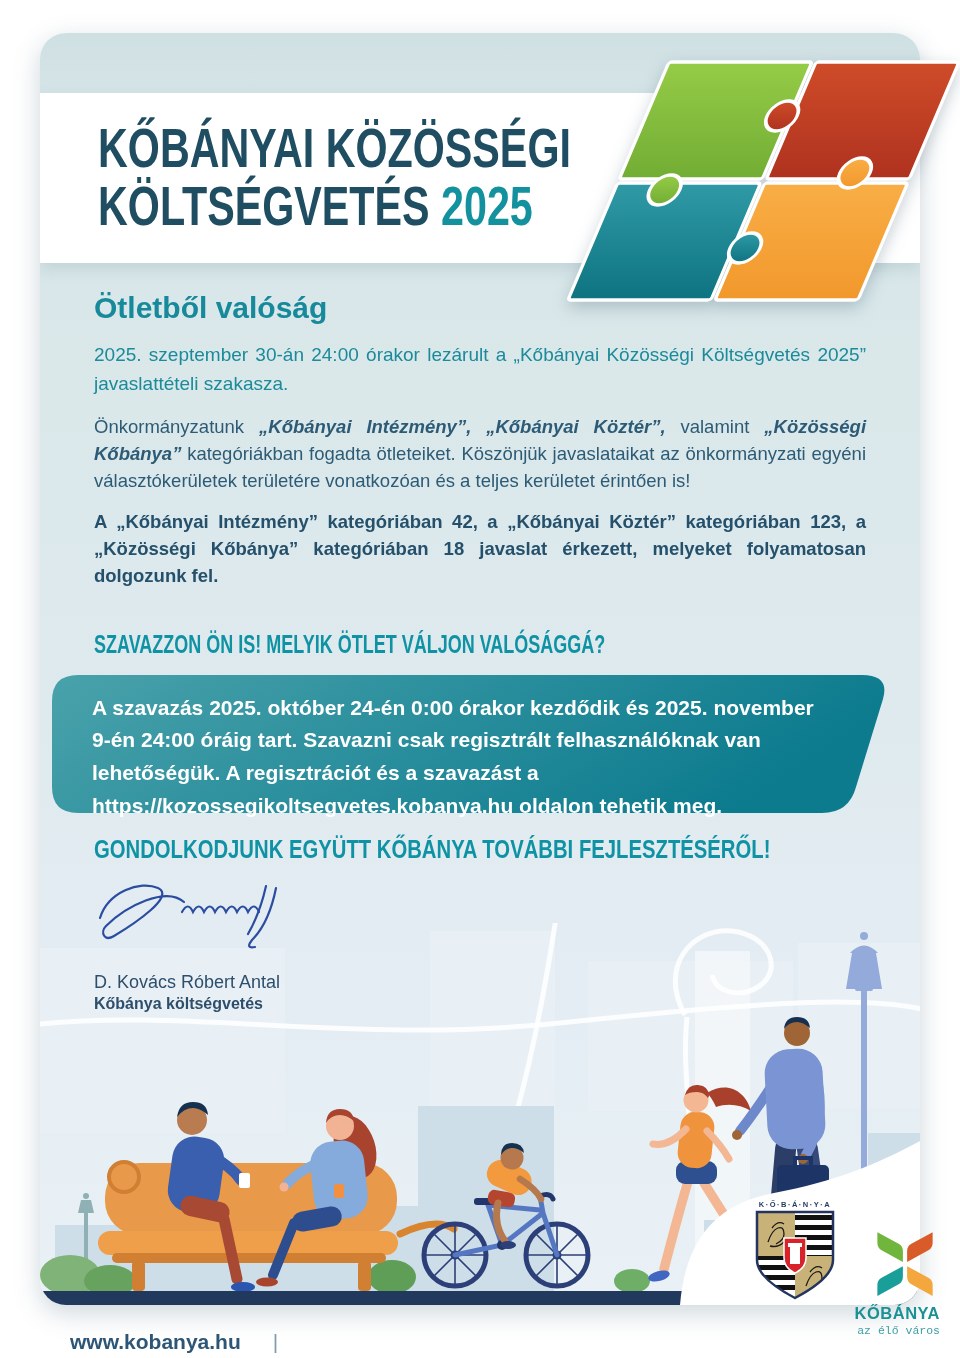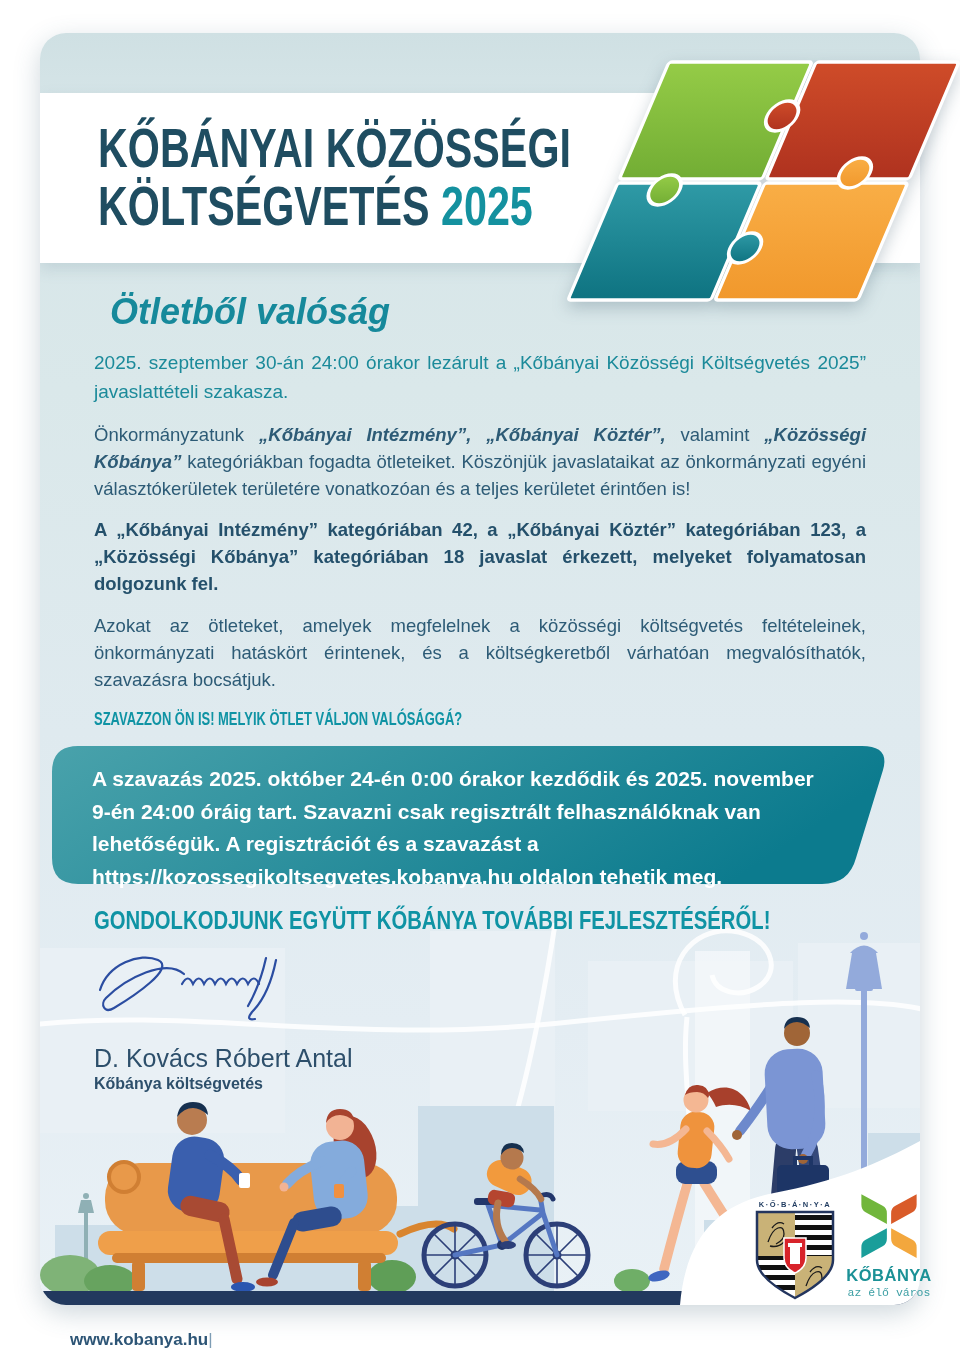--- a/index.html
+++ b/index.html
@@ -20,61 +20,60 @@
   .title-band .title{
     position:absolute;left:58px;top:26px;color:#1f4d61;font-weight:800;
     font-size:55px;line-height:58px;letter-spacing:0;
   }
   .cond{display:inline-block;transform:scaleX(.75);transform-origin:0 50%;white-space:nowrap;}
   .cond85{display:inline-block;transform:scaleX(.72);transform-origin:0 50%;white-space:nowrap;}
   .cond78{display:inline-block;transform:scaleX(.78);transform-origin:0 50%;white-space:nowrap;}
   .title .year{color:#14919f;}
   .puzzle{position:absolute;left:565px;top:56px;width:395px;height:252px;z-index:6;filter:drop-shadow(0 6px 8px rgba(40,70,90,.25));}
   .content{position:absolute;left:54px;top:258px;width:772px;z-index:3;}
-  .h-intro{color:#16899b;font-size:36px;font-weight:700;margin:0 0 16px 16px;font-style:italic;}
+  .h-intro{color:#16899b;font-size:30px;font-weight:700;margin:0 0 16px 0;}
   .p-teal{color:#1b8a9a;font-size:19px;line-height:1.5;text-align:justify;margin:0 0 16px 0;}
   .p-body{color:#2d5b76;font-size:18.5px;line-height:1.45;text-align:justify;margin:0 0 15px 0;}
   .p-bold{font-weight:700;color:#24506b;}
   .bi{font-weight:700;font-style:italic;}
-  .vote-heading{color:#0f93a4;font-size:18px;font-weight:800;margin:16px 0 16px 0;}
+  .vote-heading{color:#0f93a4;font-size:25px;font-weight:800;margin:40px 0 16px 0;}
   .vote-box{position:relative;width:843px;height:138px;margin-left:-42px;margin-bottom:20px;}
   .vote-box .box-text{
     position:absolute;left:40px;top:17px;width:722px;color:#ffffff;
     font-weight:700;font-size:21px;line-height:1.55;
   }
   .closing{color:#0f93a4;font-size:26px;font-weight:800;line-height:1.28;margin:8px 0 0 0;text-align:right;}
   .sig-block{margin-top:12px;}
-  .sig-name{color:#2d4f6b;font-size:25px;margin-top:4px;}
+  .sig-name{color:#2d4f6b;font-size:18px;margin-top:4px;}
   .sig-title{color:#2d4f6b;font-size:16px;font-weight:700;margin-top:2px;}
   .illustration{position:absolute;left:0;top:890px;width:880px;height:382px;z-index:1;}
   .coa{position:absolute;left:750px;top:1198px;width:90px;text-align:center;z-index:8;}
-  .xlogo{position:absolute;left:838px;top:1192px;width:102px;text-align:center;z-index:8;}
+  .xlogo{position:absolute;left:838px;top:1230px;width:102px;text-align:right;z-index:8;}
   .xlogo .lname{color:#1b9196;font-weight:800;font-size:16.5px;letter-spacing:.5px;margin-top:2px;}
   .xlogo .ltag{color:#3d9fa4;font-size:11.5px;margin-top:1px;font-family:Liberation Mono, monospace;}
-  .footer{position:absolute;left:70px;top:1330px;z-index:4;color:#2d5576;font-size:17px;font-weight:600;display:flex;gap:0;align-items:center;}
+  .footer{position:absolute;left:70px;top:1330px;z-index:4;color:#2d5576;font-size:21px;font-weight:600;display:flex;gap:32px;align-items:center;}
   .footer .sep{color:#7d9cb4;font-weight:400;}
 </style>
 </head>
 <body>
 
 <div class="card">
 
   <div class="title-band">
     <div class="title">
       <span class="cond">KŐBÁNYAI KÖZÖSSÉGI</span><br>
       <span class="cond"><span>KÖLTSÉGVETÉS</span>&nbsp;<span class="year">2025</span></span>
     </div>
   </div>
 
   <div class="content">
     <h2 class="h-intro">Ötletből valóság</h2>
     <p class="p-teal">2025. szeptember 30-án 24:00 órakor lezárult a „Kőbányai Közösségi Költségvetés 2025” javaslattételi szakasza.</p>
     <p class="p-body"><span>Önkormányzatunk </span><span class="bi">„Kőbányai Intézmény”,</span><span> </span> <span class="bi">„Kőbányai Köztér”,</span><span> valamint </span><span class="bi">„Közösségi Kőbánya”</span><span> kategóriákban fogadta ötleteiket. Köszönjük javaslataikat az önkormányzati egyéni választókerületek területére vonatkozóan és a teljes kerületet érintően is!</span></p>
     <p class="p-body p-bold">A „Kőbányai Intézmény” kategóriában 42, a „Kőbányai Köztér” kategóriában 123, a „Közösségi Kőbánya” kategóriában 18 javaslat érkezett, melyeket folyamatosan dolgozunk fel.</p>
-    <p class="p-body">Azokat az ötleteket, amelyek megfelelnek a közösségi költségvetés feltételeinek, önkormányzati hatáskört érintenek, és a költségkeretből várhatóan megvalósíthatók, szavazásra bocsátjuk.</p>
 
     <div class="vote-heading"><span class="cond85">SZAVAZZON ÖN IS! MELYIK ÖTLET VÁLJON VALÓSÁGGÁ?</span></div>
 
     <div class="vote-box">
       <svg width="843" height="138" viewBox="0 0 843 138" aria-hidden="true">
         <defs>
           <linearGradient id="boxGrad" x1="0" y1="0" x2="1" y2="0.25">
             <stop offset="0" stop-color="#49a2ab"></stop>
               <stop offset="1" stop-color="#0c7b8e"></stop>
           </linearGradient>

